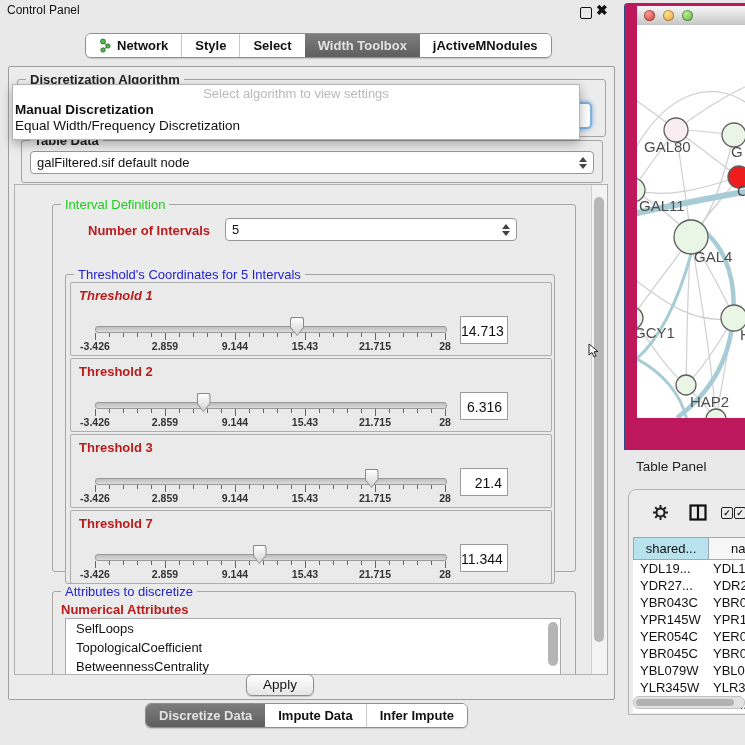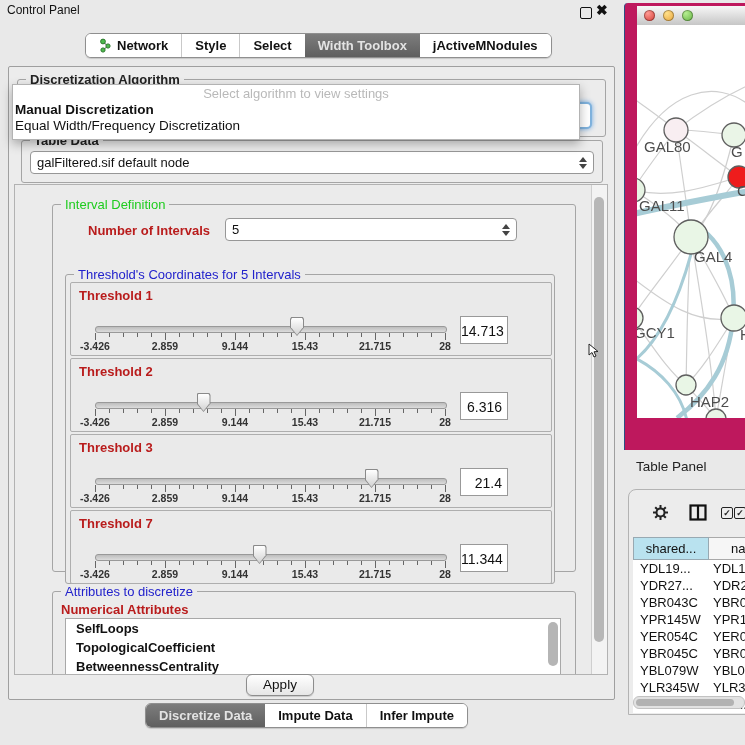--- a/index.html
+++ b/index.html
@@ -120,21 +120,21 @@
           <span>5</span>
           <span class="arrows">
               <i class="tri-up"></i>
               <i class="tri-dn"></i>
             </span>
         </div>
 
         <div class="abs groupbox" style="left:12px;top:69px;width:488px;height:308px;background:#ebebeb;" id="thrGroup">
           <span class="gtitle blue" style="background:#ebebeb;">Threshold's Coordinates for 5 Intervals</span>
         <div class="thrbox" style="top: 7px;">
-              <div class="abs boldlabel" style="left:8px;top:5px;">Threshold 1</div>
+              <div class="abs boldlabel" style="left:8px;top:5px;font-style:italic;">Threshold 1</div>
               <div class="track"></div>
               <div class="tick" style="left:24px;top:50px;height:7px;"></div>
               <div class="tick" style="left:38px;top:50px;height:4px;"></div>
               <div class="tick" style="left:52px;top:50px;height:4px;"></div>
               <div class="tick" style="left:66px;top:50px;height:4px;"></div>
               <div class="tick" style="left:80px;top:50px;height:4px;"></div>
               <div class="tick" style="left:94px;top:50px;height:7px;"></div>
               <div class="tick" style="left:108px;top:50px;height:4px;"></div>
               <div class="tick" style="left:122px;top:50px;height:4px;"></div>
               <div class="tick" style="left:136px;top:50px;height:4px;"></div>
@@ -285,21 +285,21 @@
                 <div class="thumb-i"></div>
               </div>
               <div class="valbox">11.344</div>
             </div>
           </div>
       </div>
 
       <div class="abs groupbox" style="left:37px;top:406px;width:522px;height:110px;background:#ebebeb;">
         <span class="gtitle blue" style="background:#ebebeb;">Attributes to discretize</span>
         <span class="abs boldlabel" style="left:8px;top:10px;">Numerical Attributes</span>
-        <div class="abs listbox" style="left:12px;top:26px;width:494px;height:56px;font-weight:bold;" id="attrList">
+        <div class="abs listbox" style="left:12px;top:26px;width:494px;height:56px;" id="attrList">
           <div class="listitem">SelfLoops</div>
             <div class="listitem">TopologicalCoefficient</div>
             <div class="listitem">BetweennessCentrality</div>
             <div class="abs" style="right:2px;top:3px;width:10px;height:44px;border-radius:6px;background:#b5b5b5;"></div>
         </div>
       </div>
 
       <div class="vtrack">
         <div class="vthumb" style="top:12px;height:445px;"></div>
       </div>

